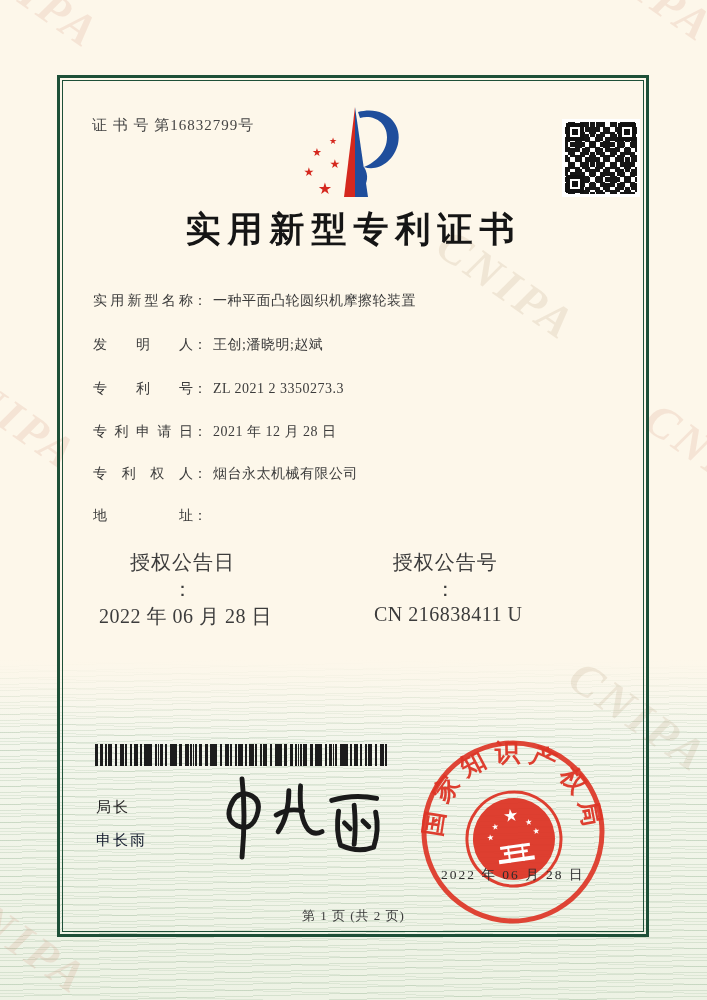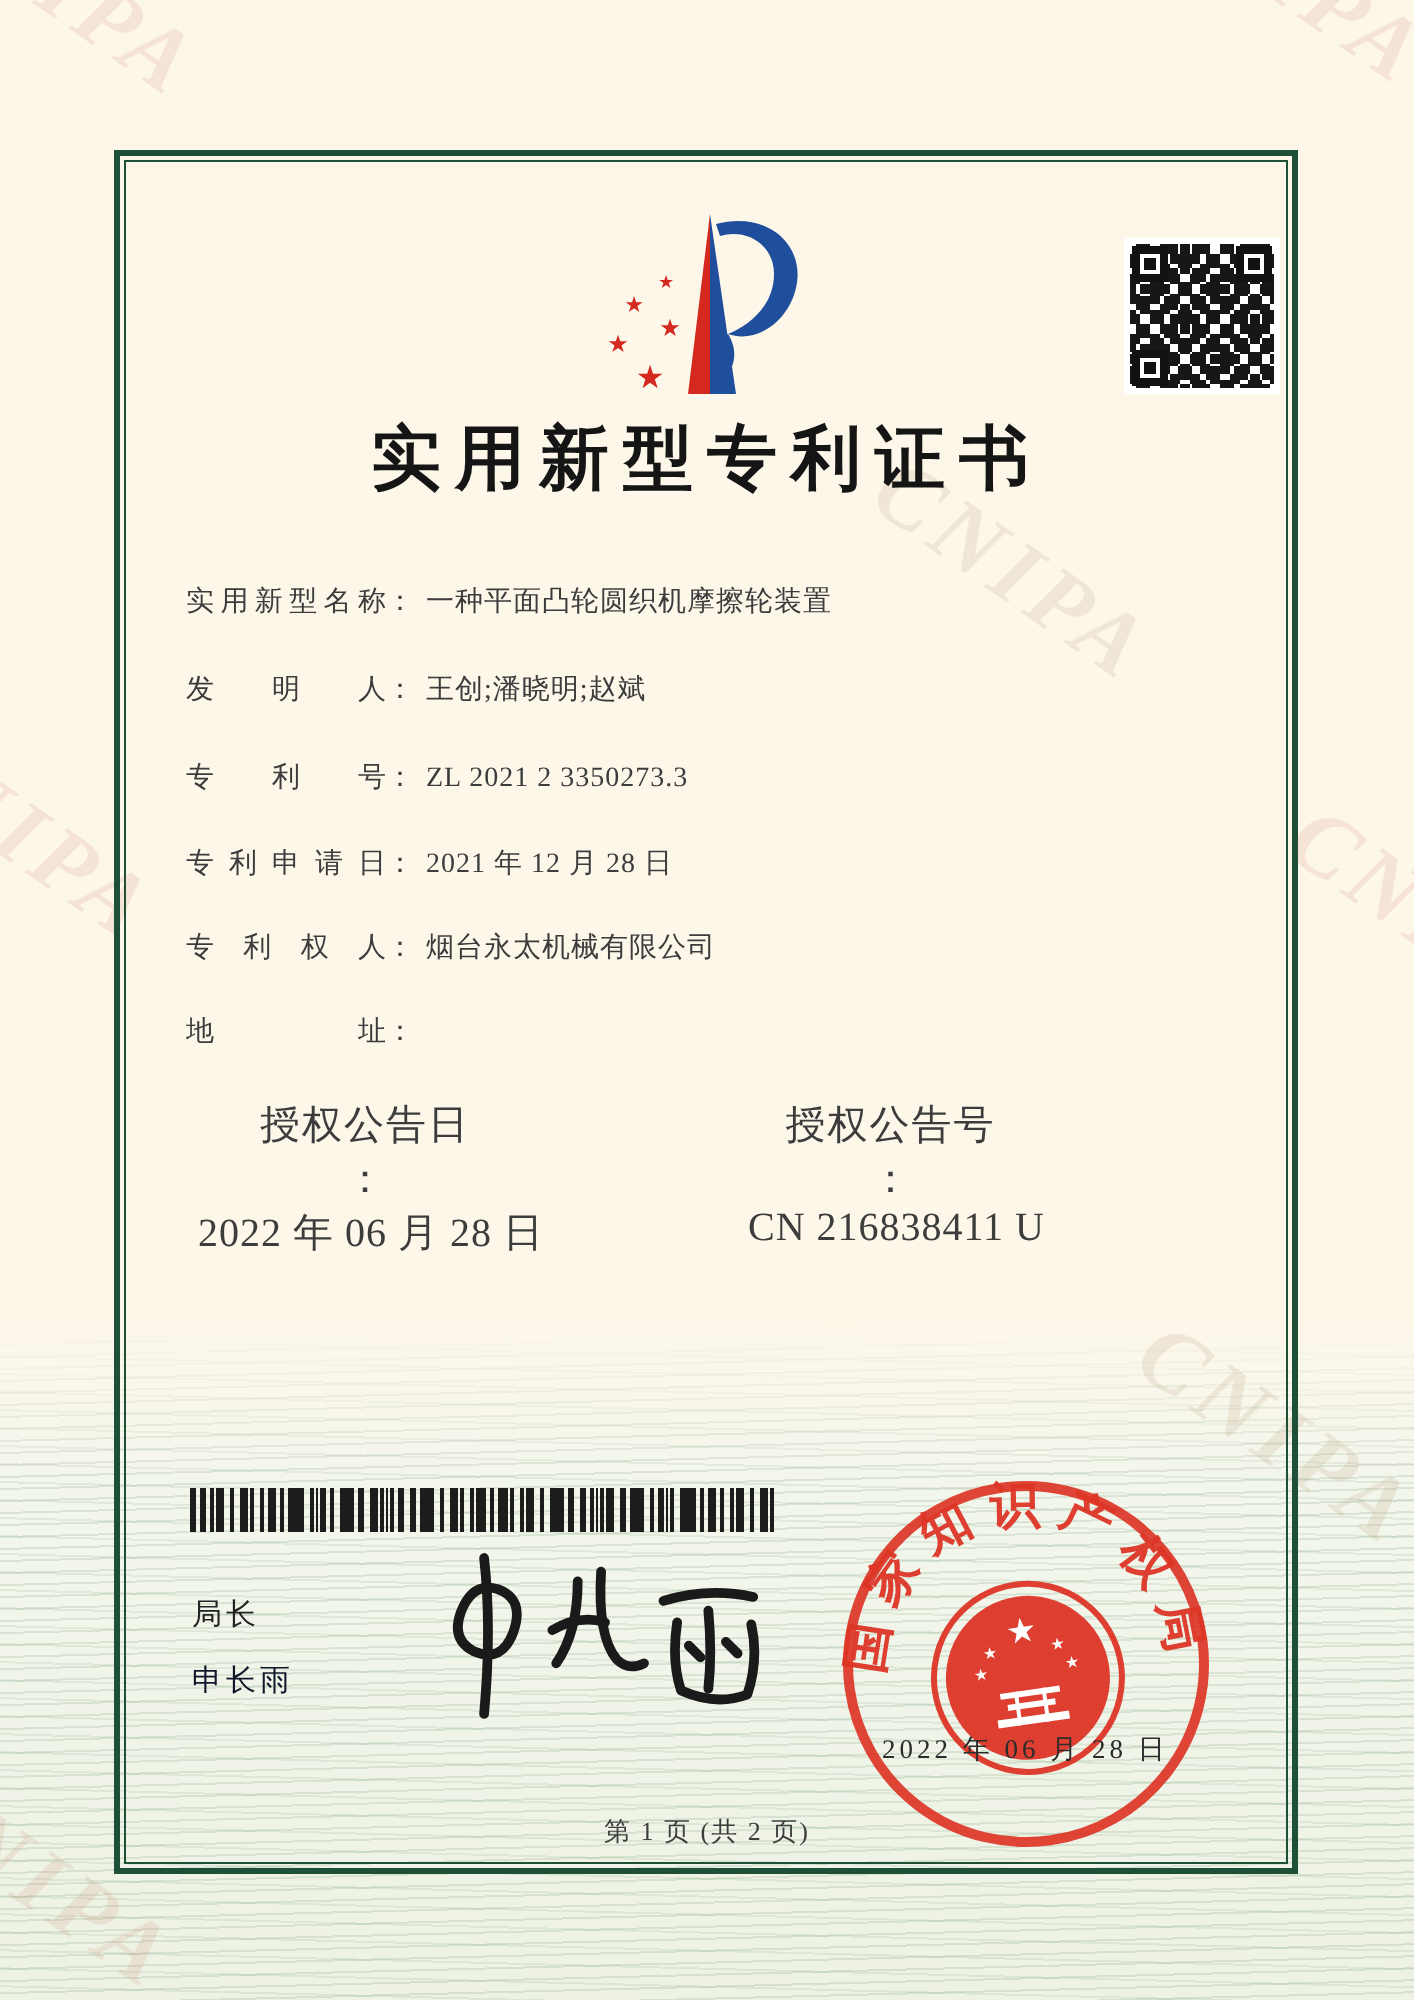--- a/index.html
+++ b/index.html
@@ -123,20 +123,21 @@
   <div class="wm tan" style="left:428px;top:258px;">CNIPA</div>
   <div class="wm" style="left:-70px;top:388px;">CNIPA</div>
   <div class="wm" style="left:636px;top:432px;">CNIPA</div>
   <div class="wm tan" style="left:560px;top:690px;">CNIPA</div>
   <div class="wm" style="left:-60px;top:912px;">CNIPA</div>
 
   <div class="frame">
     <div class="frame-inner"></div>
   </div>
 
+  <div class="cert-no">证 书 号 第16832799号</div>
 
   <svg class="logo" width="132" height="98" viewBox="0 0 132 98">
     <polygon points="72,3 61,93 72,93" fill="#d5281e"></polygon>
     <polygon points="72,3 72,93 85,93" fill="#1f4e9c"></polygon>
     <path d="M 75,8 C 101,1 120,19 115,40 C 111,57 95,68 81,63 C 93,58 104,48 104,33 C 104,18 90,10 77,14 Z" fill="#1f4e9c"></path>
     <path d="M 81,63 C 86,71 85,80 78,86 L 75,77 C 78,72 79,67 79,64 Z" fill="#1f4e9c"></path>
     <text x="50" y="40" font-size="9" fill="#d5281e" text-anchor="middle">★</text>
     <text x="34" y="52" font-size="11" fill="#d5281e" text-anchor="middle">★</text>
     <text x="52" y="64" font-size="12" fill="#d5281e" text-anchor="middle">★</text>
     <text x="26" y="72" font-size="12" fill="#d5281e" text-anchor="middle">★</text>

